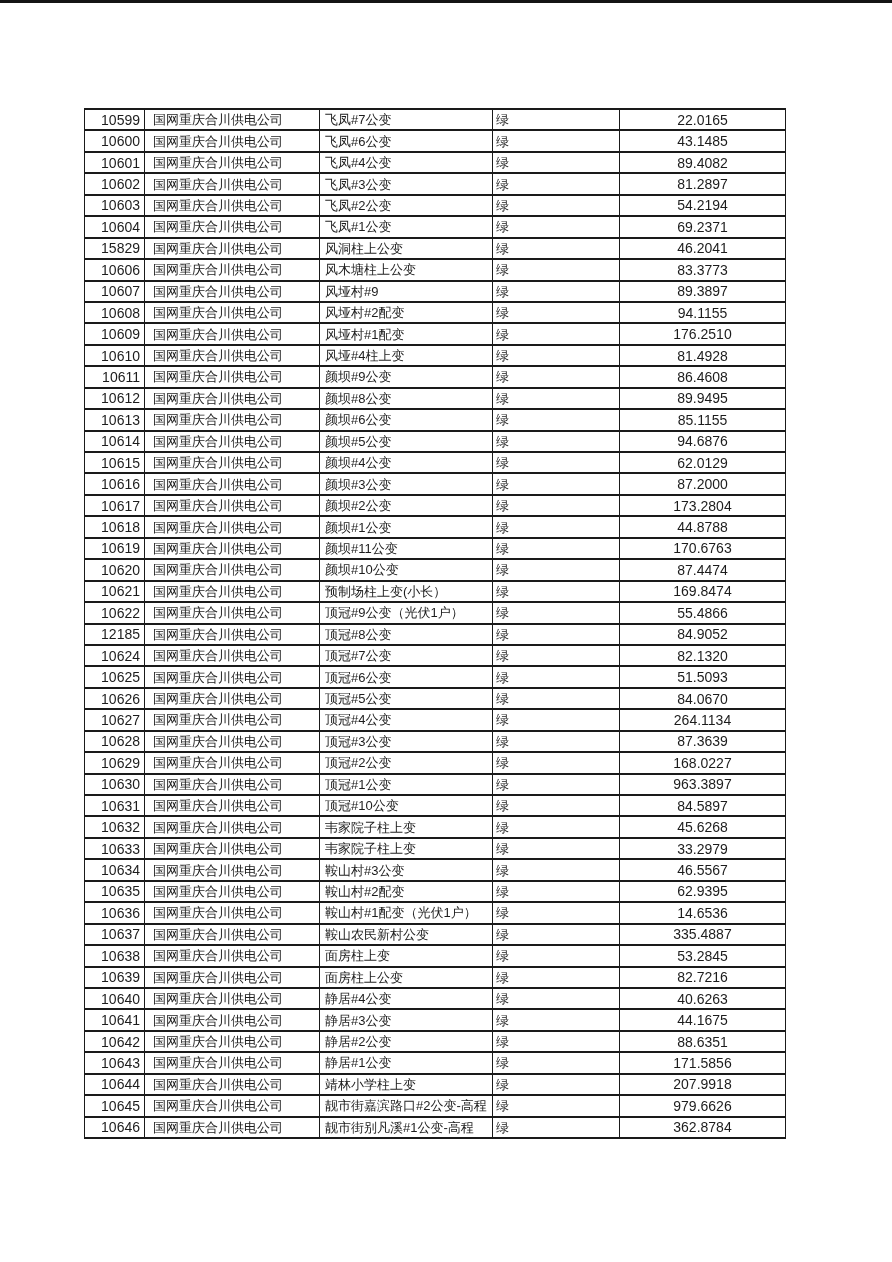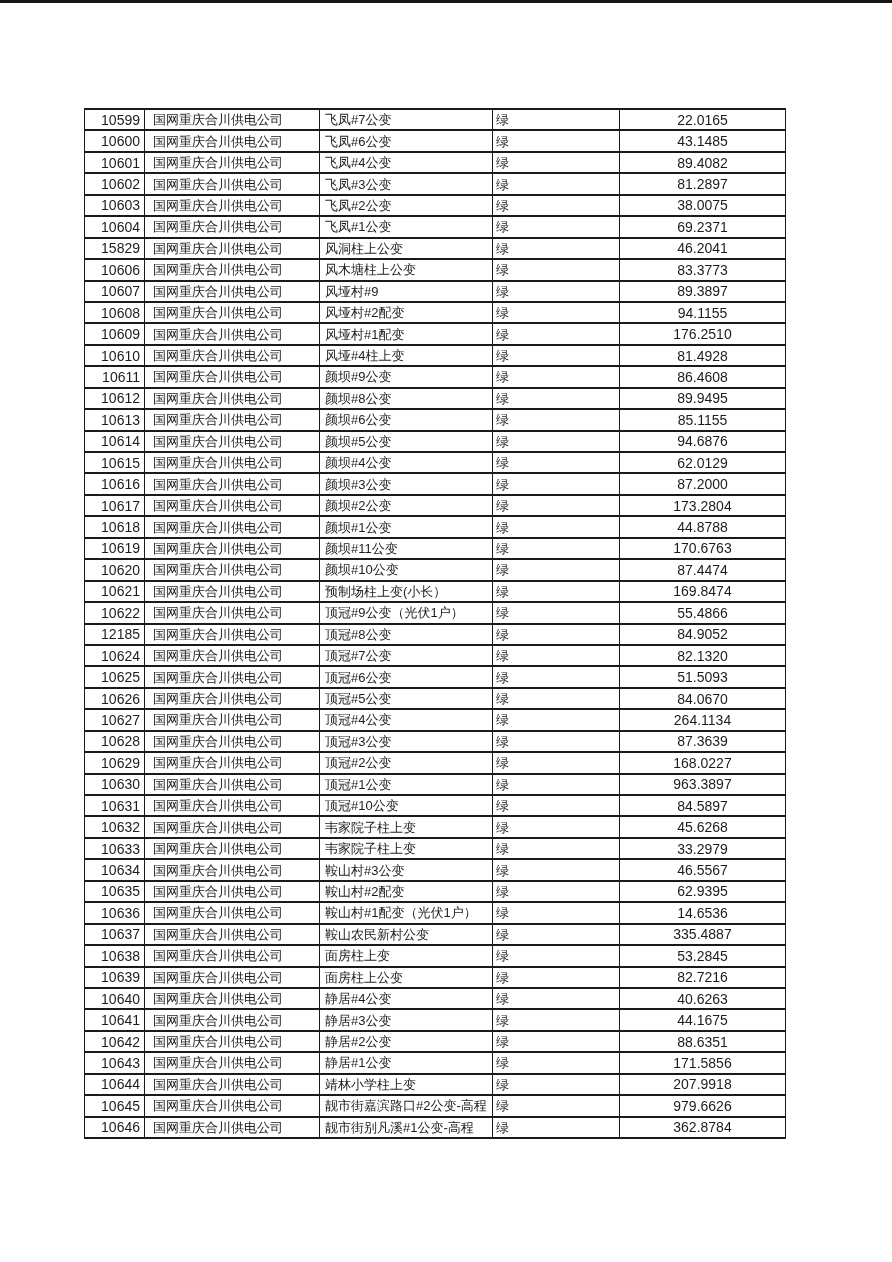--- a/index.html
+++ b/index.html
@@ -88,21 +88,21 @@
     <div class="cell c1">国网重庆合川供电公司</div>
     <div class="cell c2">飞凤#3公变</div>
     <div class="cell c3">绿</div>
     <div class="cell c4">81.2897</div>
   </div>
       <div class="row">
     <div class="cell c0">10603</div>
     <div class="cell c1">国网重庆合川供电公司</div>
     <div class="cell c2">飞凤#2公变</div>
     <div class="cell c3">绿</div>
-    <div class="cell c4">38.0075</div>
+    <div class="cell c4">54.2194</div>
   </div>
       <div class="row">
     <div class="cell c0">10604</div>
     <div class="cell c1">国网重庆合川供电公司</div>
     <div class="cell c2">飞凤#1公变</div>
     <div class="cell c3">绿</div>
     <div class="cell c4">69.2371</div>
   </div>
       <div class="row">
     <div class="cell c0">15829</div>

